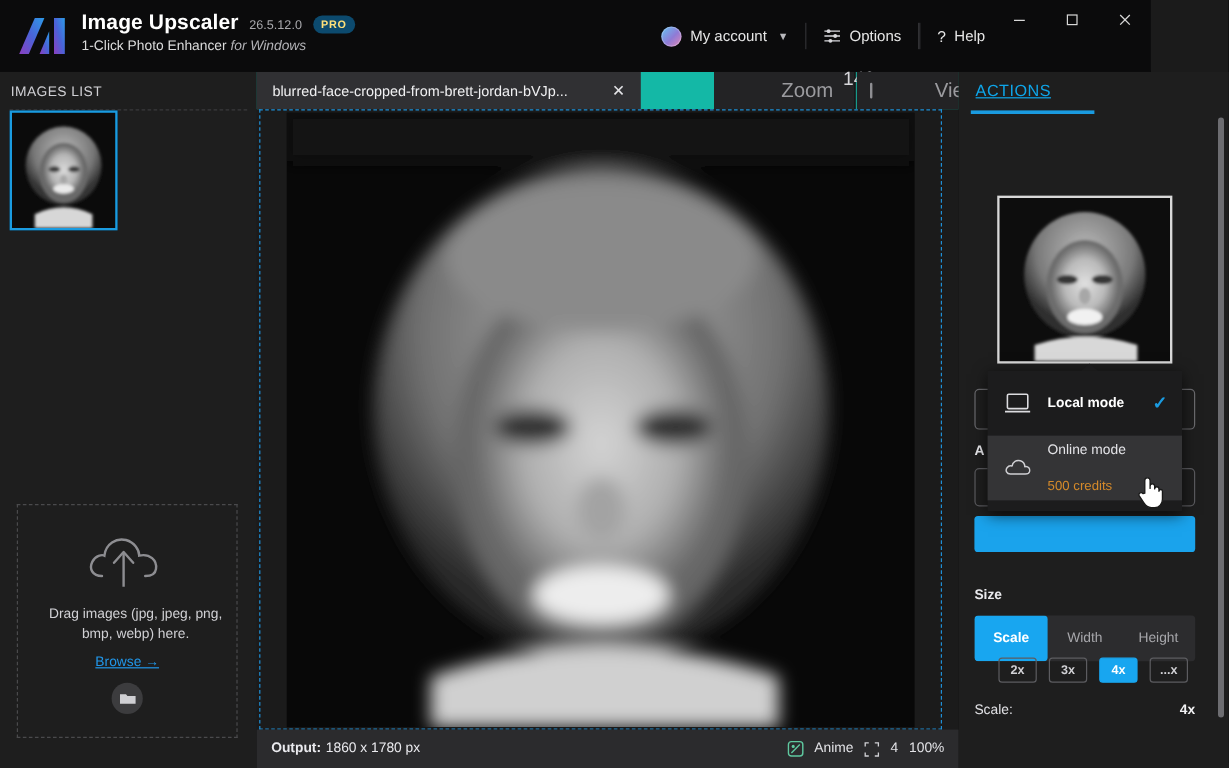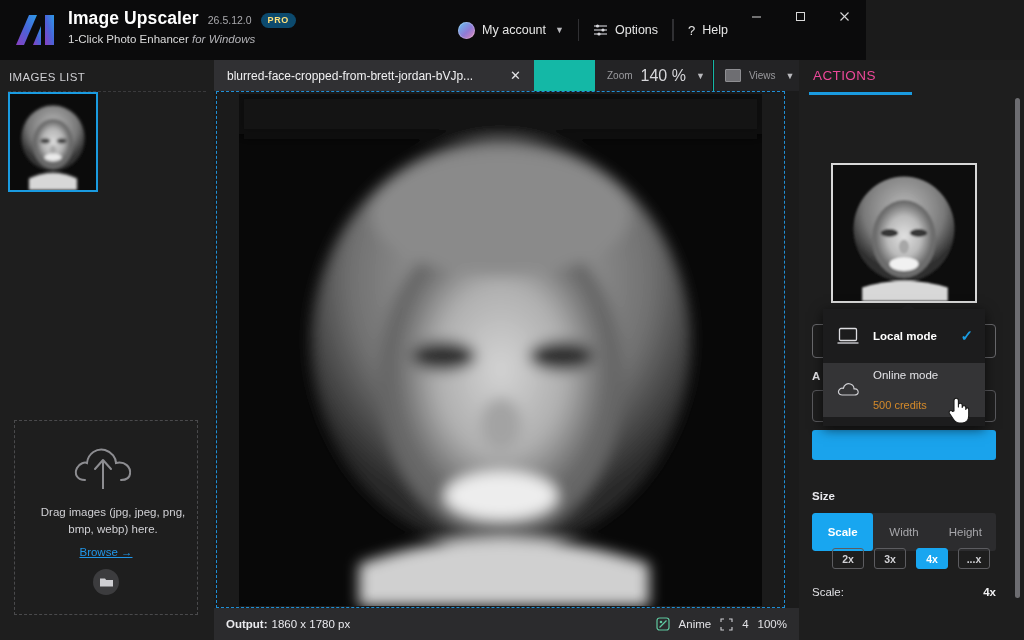--- a/index.html
+++ b/index.html
@@ -11,21 +11,21 @@
     -webkit-font-smoothing: antialiased;
   }
   #app {
     position: relative;
     width: 1024px; height: 640px;
     background: #1b1b1b;
   }
 
   
   #titlebar {
-    position: absolute; left: 0; top: 0; width: 866px; height: 60px;
+    position: absolute; left: 0; top: 0; width: 959px; height: 60px;
     background: #0b0b0c;
     border-bottom: 1px solid #0b0b0c;
   }
   #logo {
     position: absolute; left: 12px; top: 9px; width: 48px; height: 42px;
   }
   #brand { position: absolute; left: 68px; top: 8px; }
   .brand-row1 { display: flex; align-items: baseline; gap: 9px; }
   .app-title {
     font-size: 17.5px; font-weight: bold; color: #ffffff; letter-spacing: .1px;
@@ -130,21 +130,21 @@
   #tab-close {
     position: absolute; right: 10px; top: 7px;
     width: 17px; height: 17px; display: flex; align-items: center; justify-content: center;
     color: #e3e3e6; font-size: 13px; cursor: default;
   }
   #zoomctl {
     position: absolute; left: 381px; top: 0; height: 31px; width: 118px;
     background: #232325; display: flex; align-items: center; gap: 8px;
     padding-left: 12px; border-right: 1px solid #141415;
   }
-  .ctl-label { font-size: 10px; color: #9a9a9e; }
+  .ctl-label { font-size: 17px; color: #9a9a9e; margin-left: 44px; }
   .ctl-val { font-size: 16px; color: #d6d6da; text-align: right; }
   #viewsctl {
     position: absolute; left: 500px; top: 0; height: 31px; width: 85px;
     background: #232325; display: flex; align-items: center; gap: 8px;
     padding-left: 11px;
   }
   .views-ico {
     width: 16px; height: 13px; border: 1.4px solid #8e8e92; border-radius: 1px;
     background: #6e6e72;
   }
@@ -171,21 +171,21 @@
     font-size: 11.5px; color: #e2e2e6;
   }
 
   
   #right {
     position: absolute; left: 799px; top: 60px; width: 225px; height: 580px;
     background: #1e1e1e;
   }
   #actions-tab {
     position: absolute; left: 14px; top: 8px;
-    font-size: 13.5px; color: #ec4899; letter-spacing: .4px;
+    font-size: 13.5px; color: #0ea5e9; letter-spacing: .4px; text-decoration: underline;
   }
   #actions-underline {
     position: absolute; left: 10px; top: 32px; width: 103px; height: 3px;
     background: #1a9be0;
   }
   #preview {
     position: absolute; left: 32px; top: 103px; width: 146px; height: 140px;
     background: #000; border: 2px solid #d8d8d8; overflow: hidden;
   }
   #preview .portrait { filter: grayscale(1) contrast(1.04); }

